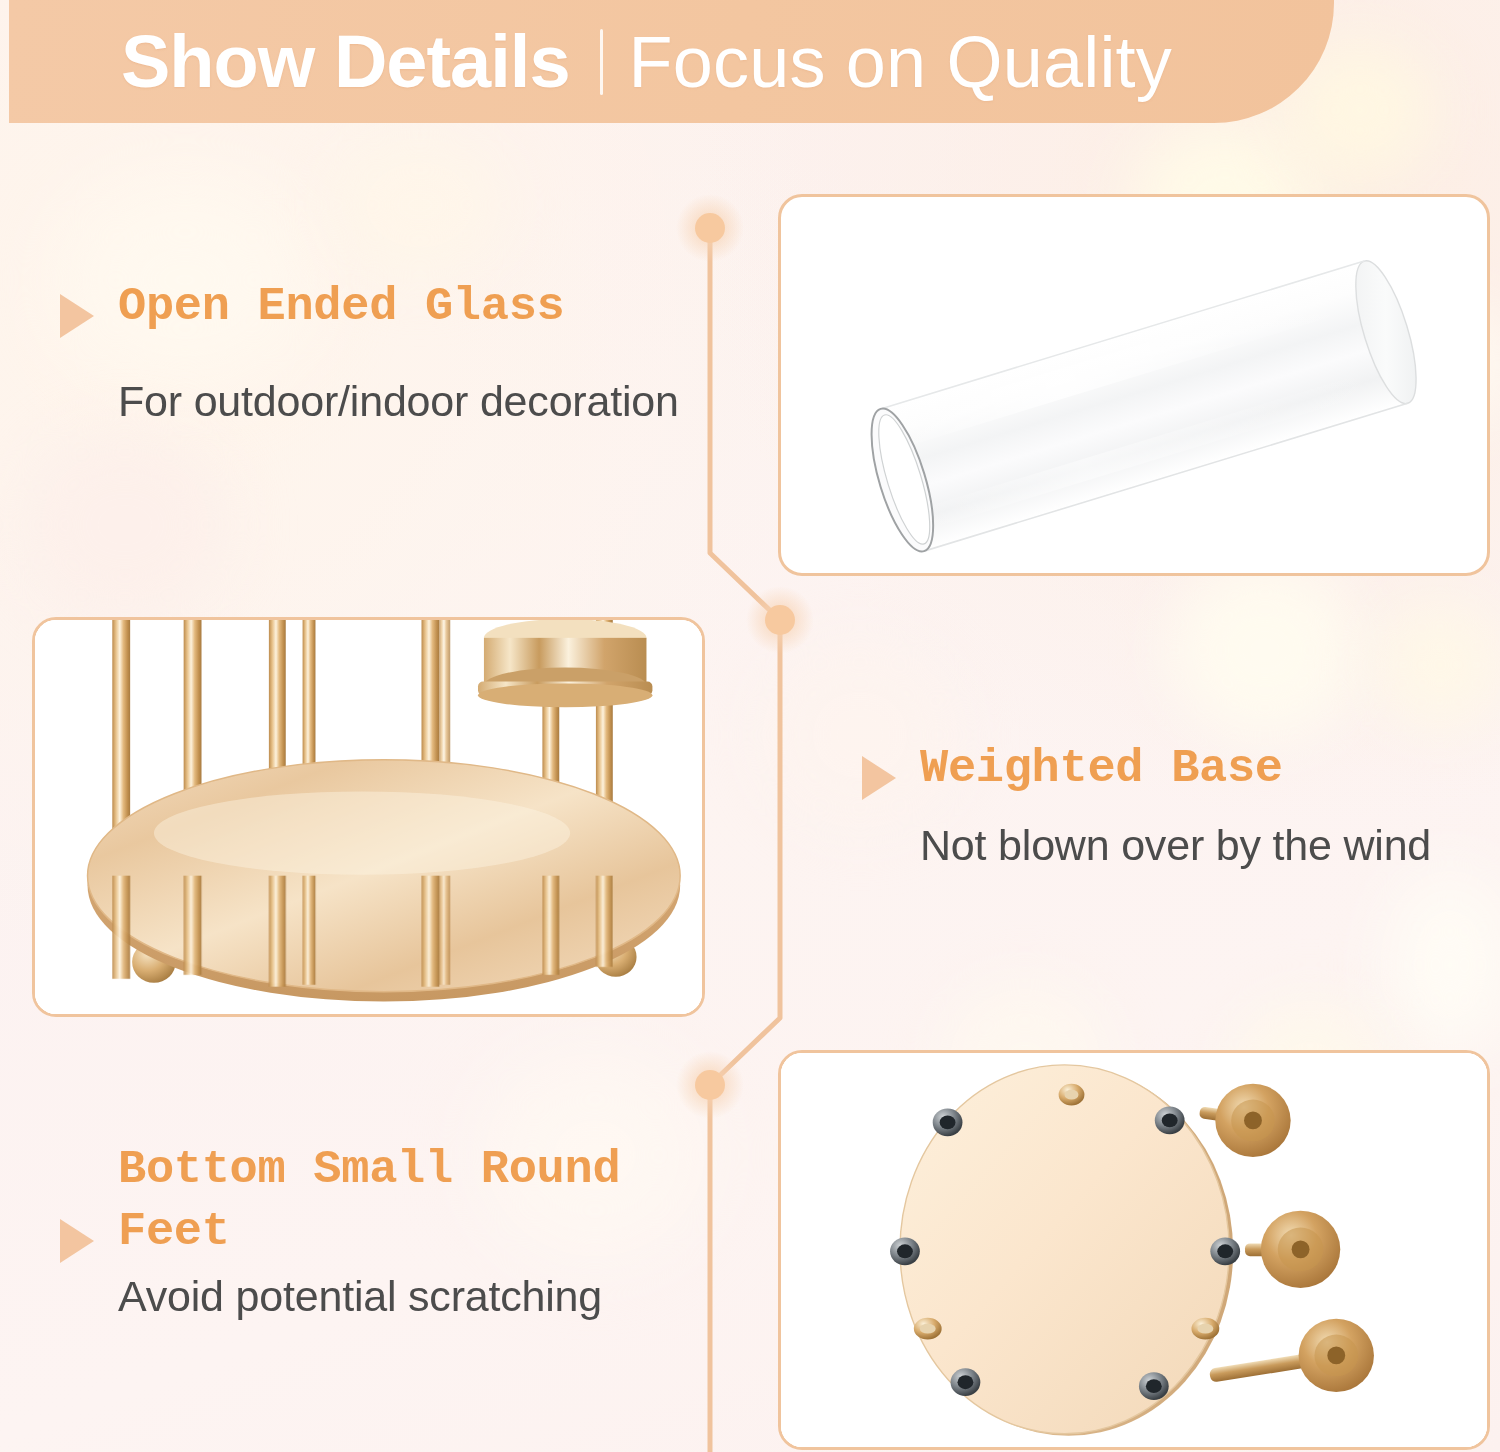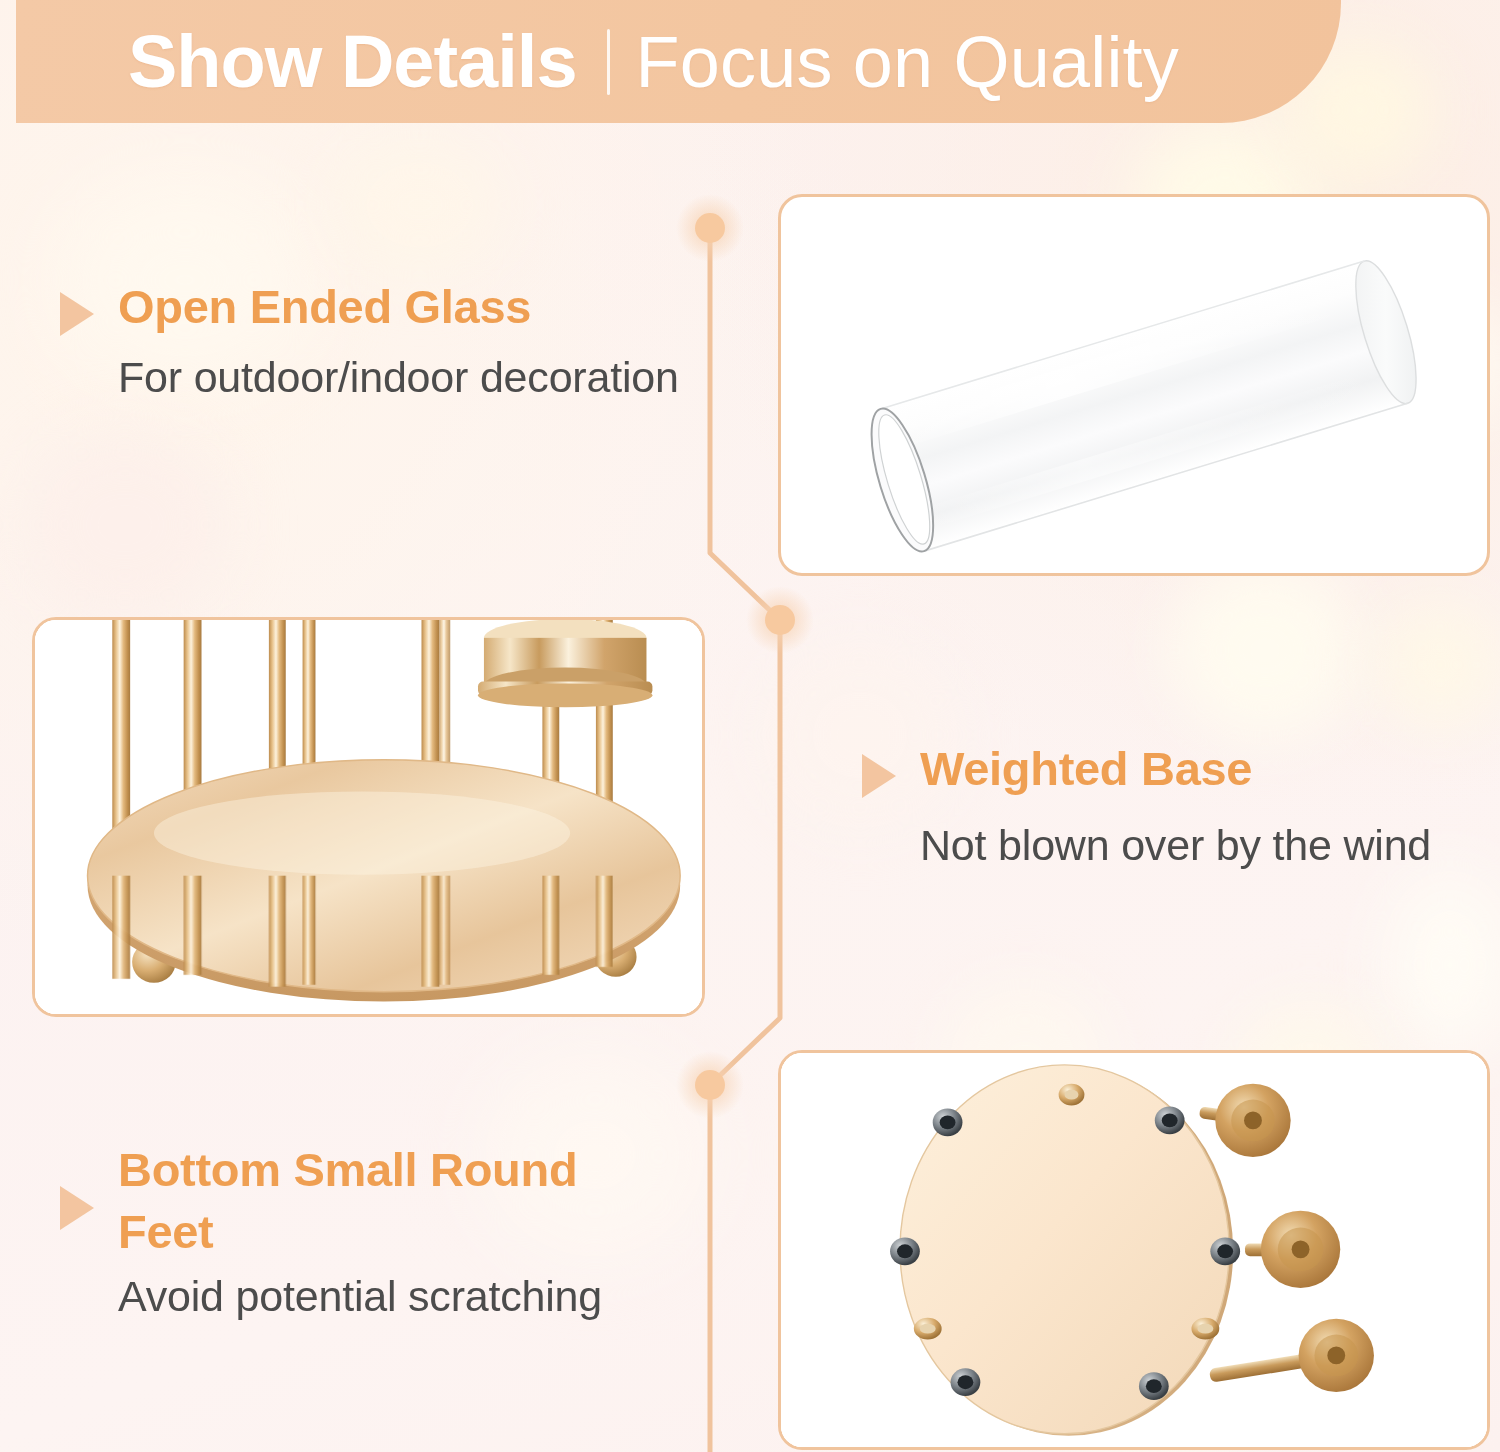--- a/index.html
+++ b/index.html
@@ -35,21 +35,21 @@
   .b8{ left:330px;  top:130px; width:180px; height:150px; background:rgba(255,247,232,.6);}
   .b9{ left:20px;   top:430px; width:210px; height:190px; background:rgba(252,238,234,.7);}
   .b10{left:480px;  top:1050px;width:230px; height:210px; background:rgba(255,250,242,.7); filter:blur(40px);}
   .b11{left:760px;  top:640px; width:200px; height:190px; background:rgba(253,243,238,.7);}
   .b12{left:940px;  top:980px; width:170px; height:160px; background:rgba(255,250,238,.6);}
   .b13{left:1400px; top:300px; width:120px; height:130px; background:rgba(255,252,243,.7);}
   .b14{left:1060px; top:1340px;width:180px; height:150px; background:rgba(255,250,238,.6);}
 
   
   .header{
-    position:absolute; left:16px; top:0;
+    position:absolute; left:9px; top:0;
     width:1325px; height:123px;
     background:linear-gradient(100deg,#f4c9a6 0%, #f3c6a0 55%, #f2c39c 100%);
     border-bottom-right-radius:120px;
     display:flex; align-items:center;
   }
   .header-title{
     margin-left:112px;
     color:#ffffff;
     font-size:74px;
     font-weight:bold;
@@ -70,21 +70,21 @@
     font-size:72px;
     font-weight:normal;
     letter-spacing:.2px;
     line-height:1;
     white-space:nowrap;
     text-shadow:0 1px 2px rgba(225,160,115,.25);
   }
 
   
   .feature{ position:absolute; }
-  .feature-head{ display:flex; align-items:center; }
+  .feature-head{ display:flex; align-items:flex-end;font-family:Liberation Mono, monospace; }
   .bullet{
     width:0; height:0; flex:0 0 auto;
     border-left:34px solid #f3c5a0;
     border-top:22px solid transparent;
     border-bottom:22px solid transparent;
     margin-top:14px; margin-right:24px;
   }
   .feature-title{
     color:#ef9f52;
     font-size:47px;
@@ -94,21 +94,21 @@
   }
   .feature-desc{
     color:#4c4c4c;
     font-size:43px;
     font-weight:normal;
     line-height:1.48;
     letter-spacing:-.2px;
   }
 
   #feat-glass{ left:60px;  top:276px; width:640px; }
-  #feat-glass .feature-desc{ margin-top:8px; margin-left:58px; }
+  #feat-glass .feature-desc{ margin-top:32px; margin-left:58px; }
 
   #feat-base { left:862px; top:726px; width:620px;margin-top:12px; }
   #feat-base .feature-desc{ margin-top:14px; margin-left:58px; }
 
   #feat-feet { left:60px;  top:1139px; width:600px; }
   #feat-feet .feature-desc{ margin-top:2px; margin-left:58px; }
 
   
   .card{
     position:absolute;

